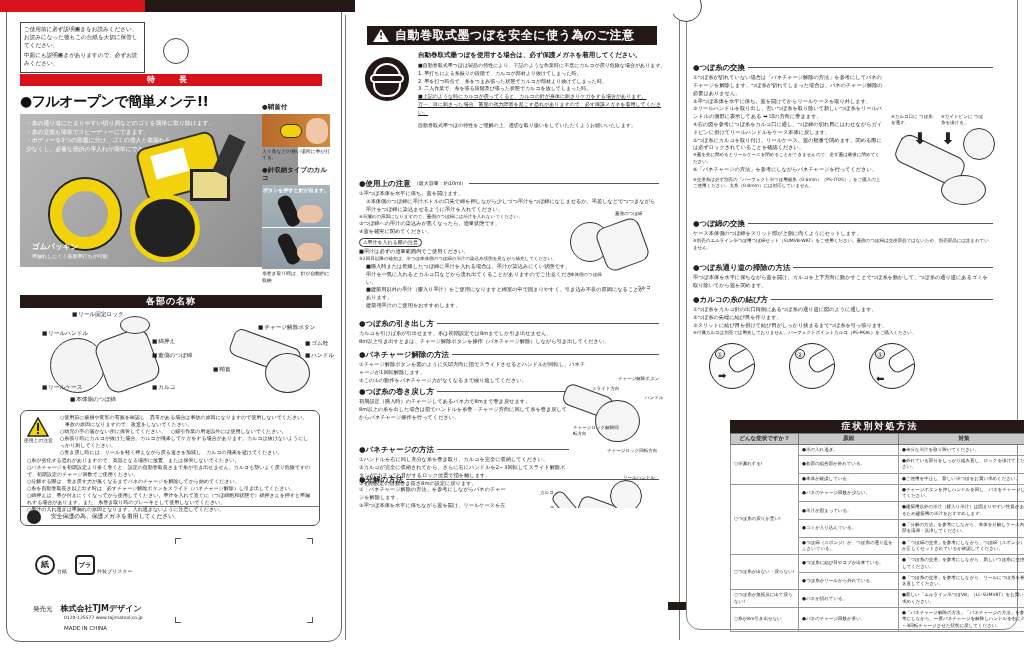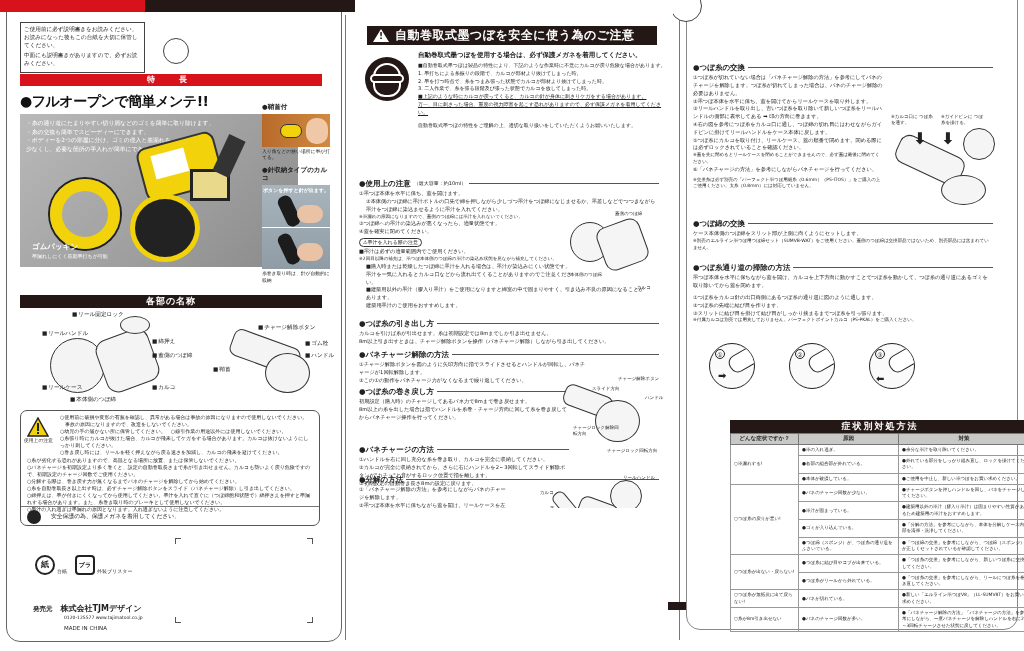--- a/index.html
+++ b/index.html
@@ -50,21 +50,21 @@
 .warn-box .lines{position:absolute;left:6px;top:3px;right:6px;font-size:5px;line-height:1.42}
 .warn-box .lines .in{padding-left:33px}
 .warn-box .sep{position:absolute;left:0;right:0;top:95px;height:1px;background:#777}
 .warn-box .goggle{position:absolute;left:6px;top:99px;width:14px;height:14px;border-radius:50%;background:#222}
 .warn-box .gtxt{position:absolute;left:30px;top:102px;font-size:5.8px}
 .recycle{position:absolute;top:555px;font-size:5px;display:flex;align-items:flex-end;gap:2px}
 .recycle .sym{width:20px;height:20px;border:2px solid #222;border-radius:50%;display:flex;align-items:center;justify-content:center;font-weight:bold;font-size:8px}
 .recycle .sym.sq{border-radius:4px}
 .maker{position:absolute;left:33px;top:604px}
 .maker .row1{display:flex;gap:8px;align-items:baseline}
-.maker .lbl{font-size:6.5px;font-weight:bold}
+.maker .lbl{font-size:6.5px;font-weight:normal}
 .maker .co{font-size:8px;font-weight:bold}
 .maker .tel{font-size:4.5px;margin-left:31px}
 .maker .mic{font-size:5.5px;margin-left:31px;margin-top:4px}
 .crop{position:absolute;width:6px;height:6px;border-color:#555;border-style:solid;border-width:0}
 .caution-title{position:absolute;left:22px;top:26px;width:290px;height:19px;background:#231815;color:#fff;font-size:12px;font-weight:bold;line-height:19px;padding-left:28px;letter-spacing:0.5px}
 .caution-title .tri{position:absolute;left:6px;top:3px;width:0;height:0;border-left:8px solid transparent;border-right:8px solid transparent;border-bottom:13px solid #fff}
 .caution-title .tri::after{content:"!";position:absolute;left:-2px;top:2px;color:#231815;font-size:9px;font-weight:bold;line-height:10px}
 .goggle-big{position:absolute;left:20px;top:57px;width:44px;height:44px;border-radius:50%;background:#231815}
 .goggle-big .face{position:absolute;left:8px;top:6px;width:28px;height:34px;border:2px solid #fff;border-radius:14px 14px 12px 12px}
 .goggle-big .lens{position:absolute;left:5px;top:17px;width:34px;height:9px;border:2px solid #fff;border-radius:5px;background:#231815}
@@ -359,20 +359,21 @@
     <div>墨つぼ本体を水平に保ちながら蓋を開け、カルコを上下方向に動かすことでつぼ糸を動かして、つぼ糸の通り道にあるゴミを取り除いてから蓋を閉めます。</div>
   </div>
 
   <div class="sec" style="left:20px;top:218px;width:300px">
     <h3>●つぼ綿の交換</h3>
     <div>ケース本体側のつぼ綿をスリット部が上側に向くようにセットします。</div>
     <div class="note">※別売のエルライン墨つぼ用つぼ綿セット（SUMVB-WAT）をご使用ください。蓋側のつぼ綿は交換部品ではないため、別売部品には含まれていません。</div>
   </div>
 
   <div class="sec" style="left:20px;top:294px;width:300px">
+    <h3>●カルコの糸の結び方</h3>
     <div>①つぼ糸をカルコ針の出口両側にあるつぼ糸の通り道に図のように通します。</div>
     <div>②つぼ糸の先端に結び目を作ります。</div>
     <div>③スリットに結び目を掛けて結び目がしっかり挟まるまでつぼ糸を引っ張ります。</div>
     <div class="note">※付属カルコは別売では用意しておりません。パーフェクトポイントカルコ（PS-PKAL）をご購入ください。</div>
   </div>
 
   <div class="knot-circ" style="left:36px">
     <div class="num">①</div>
       <div class="tube"></div>
     <div class="arr" style="left:8px;top:25px">➡</div>

